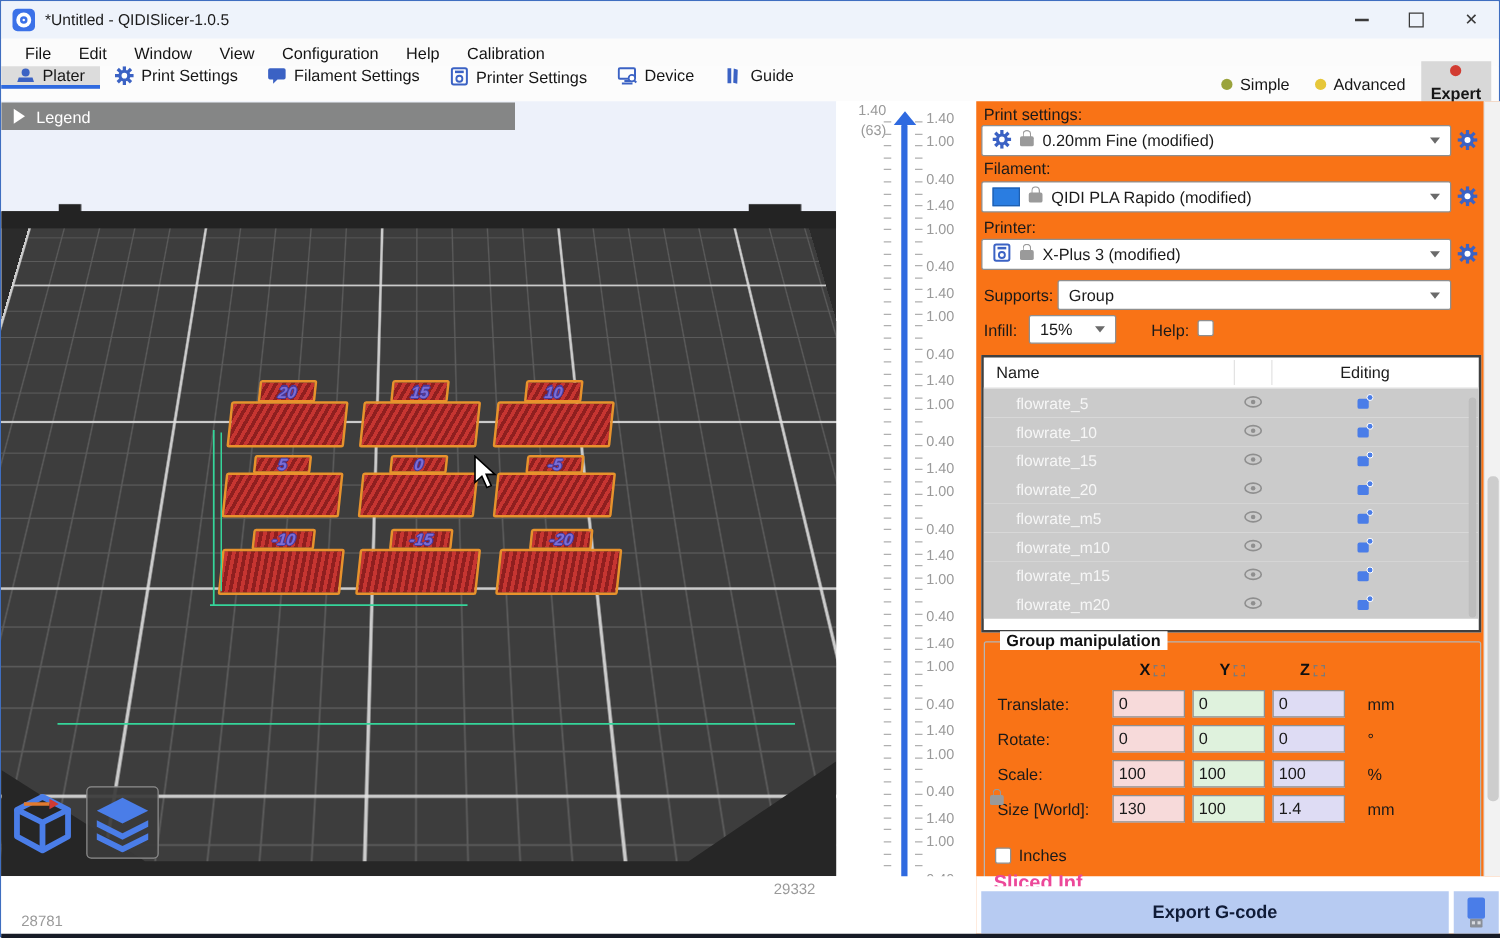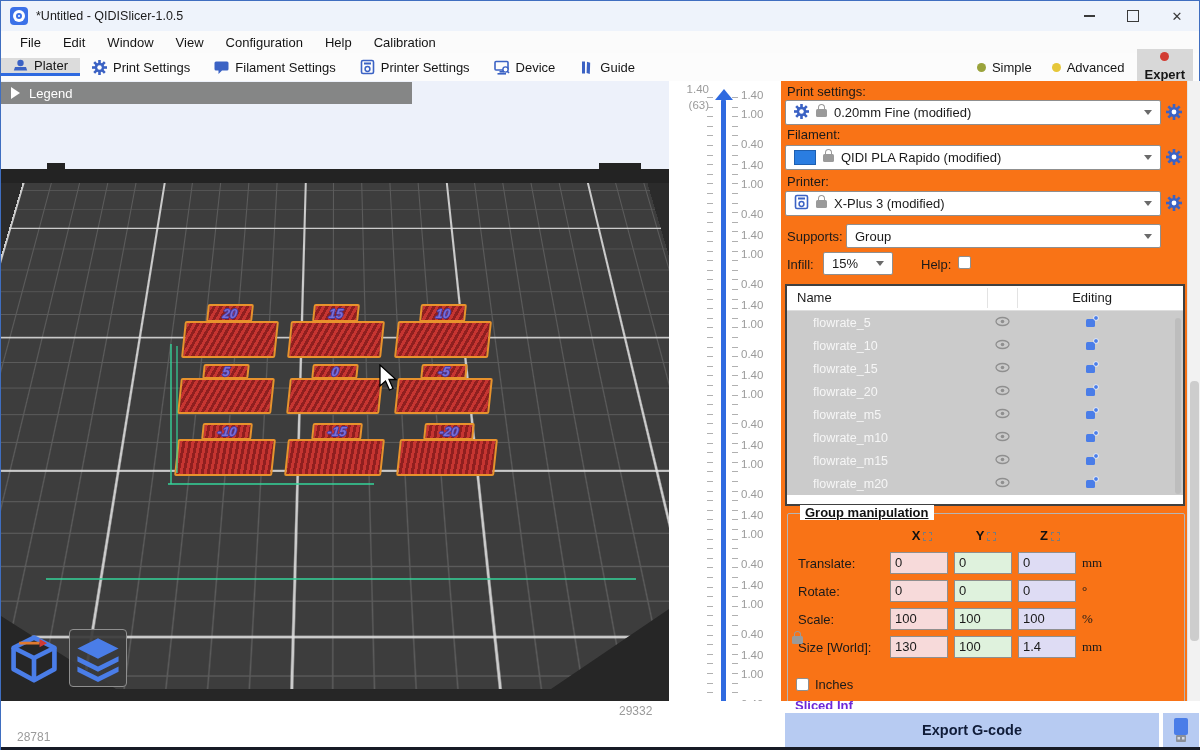--- a/index.html
+++ b/index.html
@@ -94,37 +94,37 @@
   #objhead .hedit{position:absolute;left:255px;top:4px;width:100px;text-align:center;}
   #objhead .vdiv{position:absolute;top:2px;bottom:2px;width:1px;background:#e3e3e3;}
   .orow{position:relative;height:23px;background:#cbcbcb;color:#f6f6f6;font-size:12.5px;display:flex;align-items:center;}
   .orow .oname{padding-left:26px;}
   .orow .oeye{position:absolute;left:208px;top:5px;}
   .orow .oedit{position:absolute;left:298px;top:4px;}
   #listthumb{position:absolute;left:388px;top:32px;width:6px;height:176px;background:#bdbdbd;border-radius:3px;}
 
   
   #groupbox{position:absolute;left:6px;top:432px;width:396px;height:192px;border:1px solid #b5b5b5;border-radius:2px;}
-  #grouplegend{position:absolute;left:12px;top:-9px;background:#fff;padding:0 5px;font-size:13px;font-weight:bold;color:#111;text-decoration:underline;}
+  #grouplegend{position:absolute;left:12px;top:-9px;background:#fff;padding:0 5px;font-size:13px;font-weight:bold;color:#111;}
   .gaxes{position:absolute;top:14px;display:flex;font-size:13px;font-weight:bold;color:#111;}
   .gax{width:64px;text-align:center;}
   .dashbox{display:inline-block;width:9px;height:9px;border:1px dashed #7a7a7a;vertical-align:-1px;margin-left:3px;box-sizing:border-box;}
   .grow{position:absolute;left:10px;display:flex;align-items:center;font-size:13px;color:#1a1a1a;}
   .grow .glabel{width:92px;}
   .gfield{width:58px;height:22px;border:1px solid #8f8f8f;box-sizing:border-box;margin-right:6px;padding:2px 0 0 4px;font-size:13px;}
   .colx{background:#f7dada;} .coly{background:#dff2dd;} .colz{background:#dedcf4;}
-  .gunit{margin-left:0;font-family:Liberation Serif, serif;}
+  .gunit{margin-left:12px;}
 
   
   #hsliderstrip{position:absolute;left:0;top:700px;width:780px;height:46px;background:#fff;}
   .hnum{position:absolute;font-size:12px;color:#9a9a9a;}
   #exportrow{position:absolute;left:780px;top:700px;width:420px;height:46px;background:#fff;}
   #exportbtn{position:absolute;left:4px;top:12px;width:374px;height:34px;background:#b7cbf2;display:flex;align-items:center;justify-content:center;font-size:14.5px;font-weight:bold;color:#101c38;}
   #usbbtn{position:absolute;left:382px;top:12px;width:36px;height:34px;background:#b7cbf2;display:flex;align-items:center;justify-content:center;}
-  #slicedclip{position:absolute;left:14px;top:-3px;height:11px;overflow:hidden;font-size:13px;font-weight:bold;color:#6d28d9;}
+  #slicedclip{position:absolute;left:14px;top:-3px;height:11px;overflow:hidden;font-size:16px;font-weight:bold;color:#ec4899;}
   #bottomstrip{position:absolute;left:0;top:746px;width:1200px;height:4px;background:#171b26;}
 
   
   #pscroll{position:absolute;left:1186px;top:80px;width:13px;height:620px;background:#f2f2f2;border-left:1px solid #e4e4e4;box-sizing:border-box;}
   #pthumb{position:absolute;left:2px;top:300px;width:9px;height:260px;background:#cdcdcd;border-radius:4px;}
 </style>
 </head>
 <body>
 
 <div id="win">
@@ -147,21 +147,21 @@
       <div class="menuitem">File</div>
       <div class="menuitem">Edit</div>
       <div class="menuitem">Window</div>
       <div class="menuitem">View</div>
       <div class="menuitem">Configuration</div>
       <div class="menuitem">Help</div>
       <div class="menuitem">Calibration</div>
     </div>
 
   <div id="tabbar">
-    <div id="tabs" style="display:flex;align-items:center;">
+    <div id="tabs" style="display:flex;align-items:flex-start;">
         <div class="tab selected">
           <span>
             <svg width="15" height="15" viewBox="0 0 15 15">
               <circle cx="7.5" cy="5" r="3.2" fill="#3b62c4"></circle>
               <path d="M2 9 h11 l1.2 3.5 h-13.4z" fill="#3b62c4"></path>
             </svg>
           </span>
           <span>Plater</span>
         </div>
         <div class="tab">

